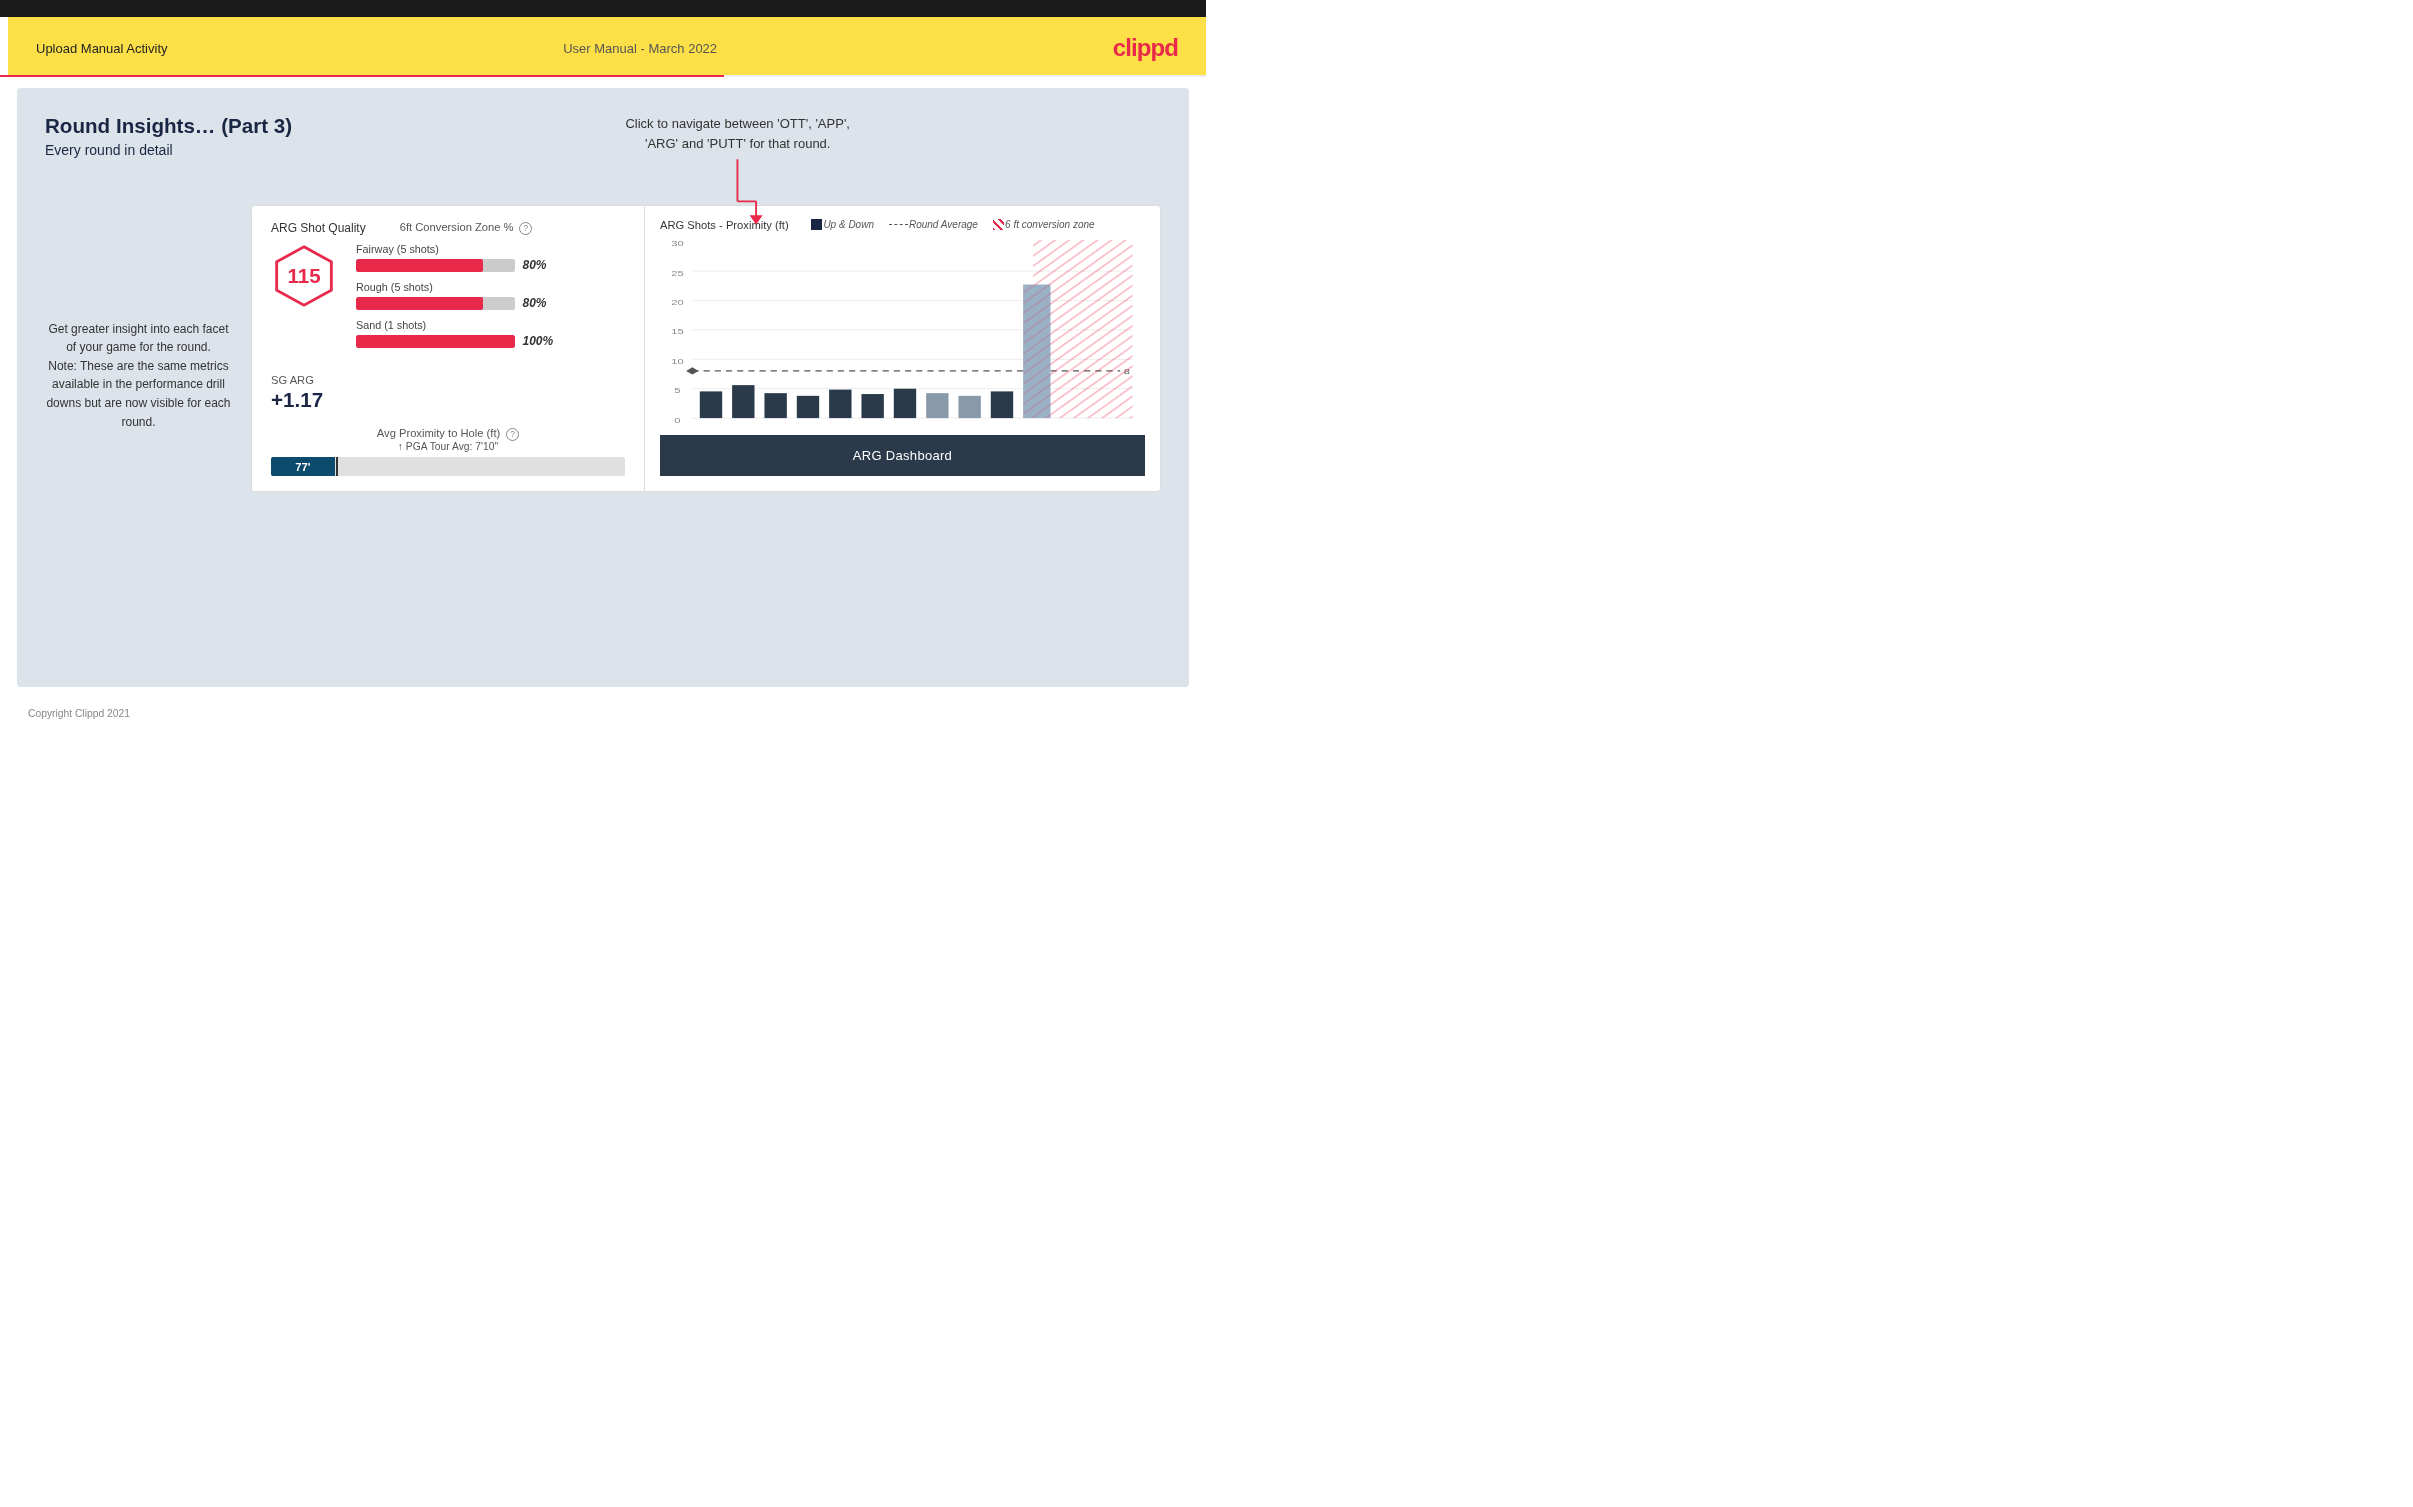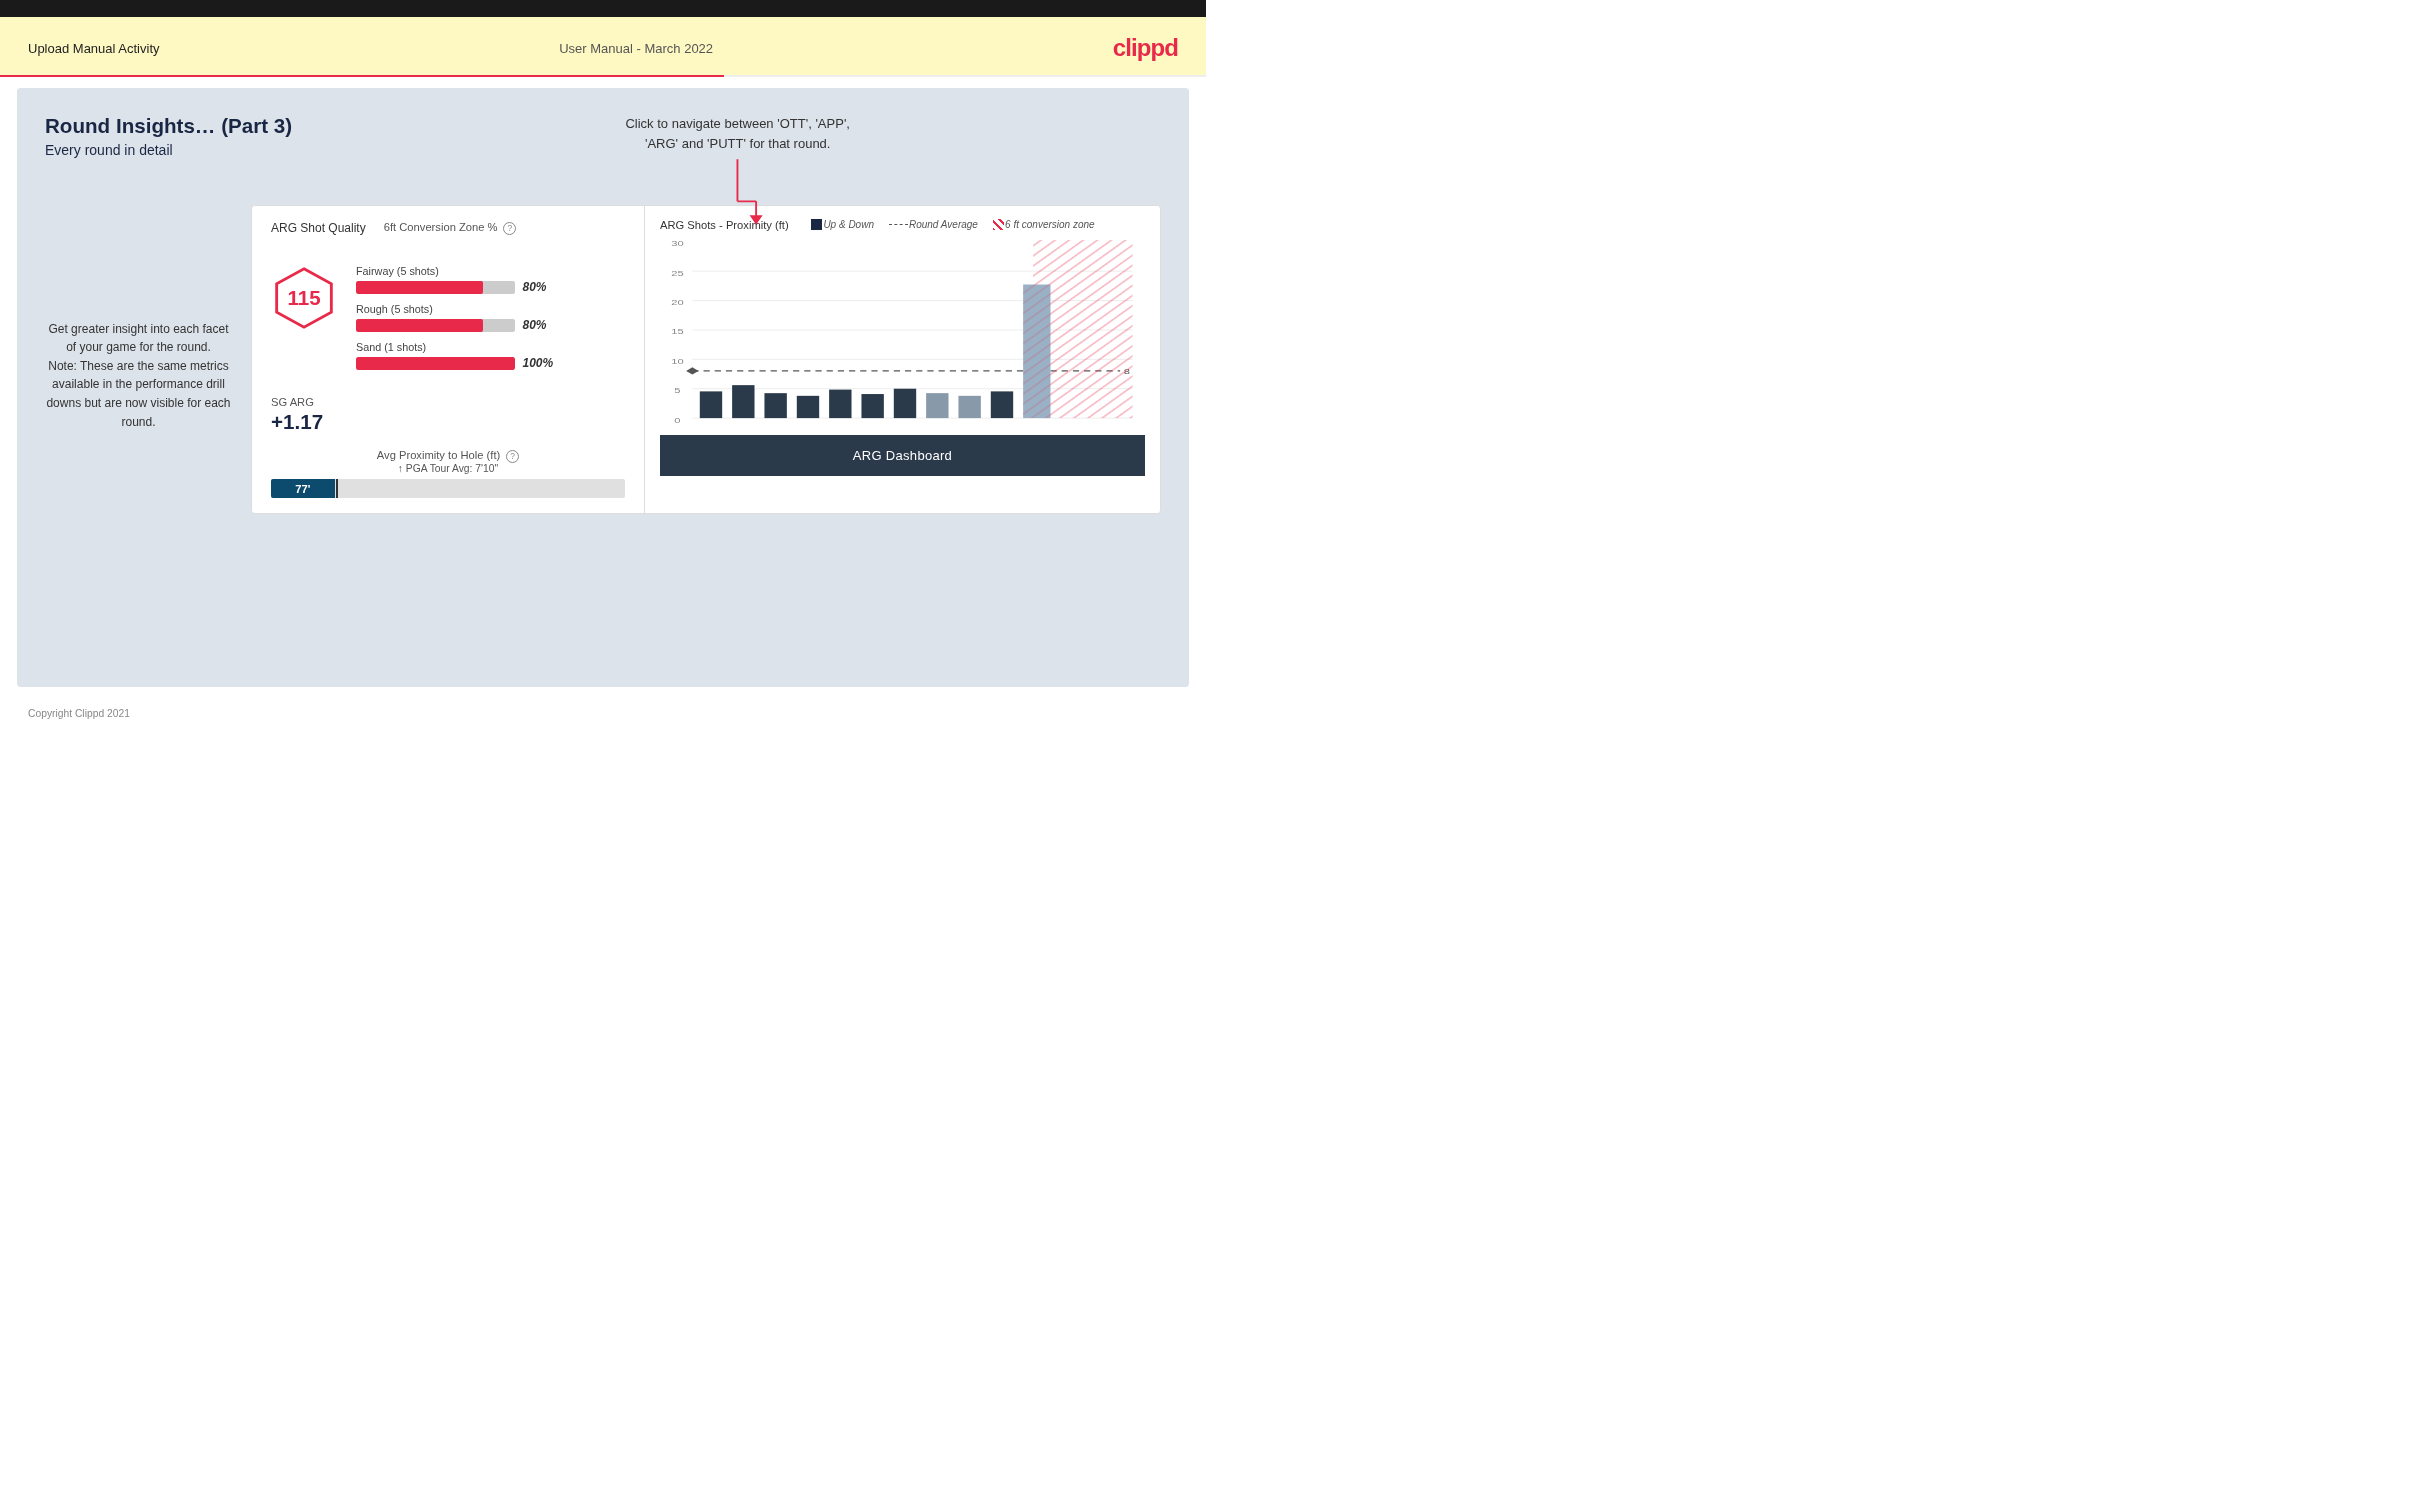--- a/index.html
+++ b/index.html
@@ -16,21 +16,22 @@
       height: 17px;
       width: 100%;
     }
 
     
     .header {
       display: flex;
       align-items: center;
       justify-content: space-between;
       padding: 17px 28px 13px 28px;
-      background: #fef9c3;
+      background: #fde047;
+      margin-left: 8px;
     }
     .header-left {
       font-size: 13px;
       color: #222;
     }
     .header-center {
       font-size: 13px;
       color: #555;
     }
     .header-logo {
@@ -143,22 +144,22 @@
     
     .left-panel {
       flex: 0 0 393px;
       padding: 15px 19px;
       border-right: 0.9px solid #ddd;
     }
 
     .panel-header-row {
       display: flex;
       align-items: center;
-      gap: 18px;
-      margin-bottom: 30px;
+      gap: 34px;
+      margin-bottom: 8px;
       font-size: 11.2px;
       color: #555;
     }
     .panel-header-row .label-main {
       font-size: 12px;
       color: #333;
       font-weight: 500;
     }
     .panel-header-row .label-secondary {
       font-size: 11.2px;

